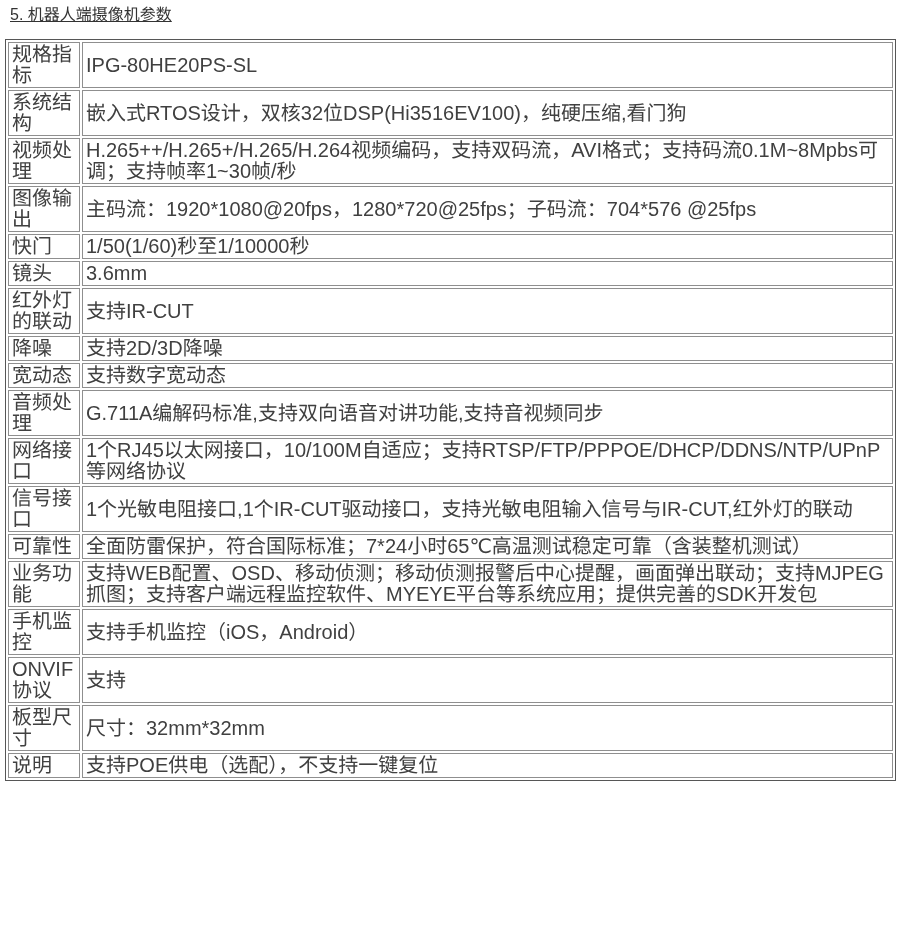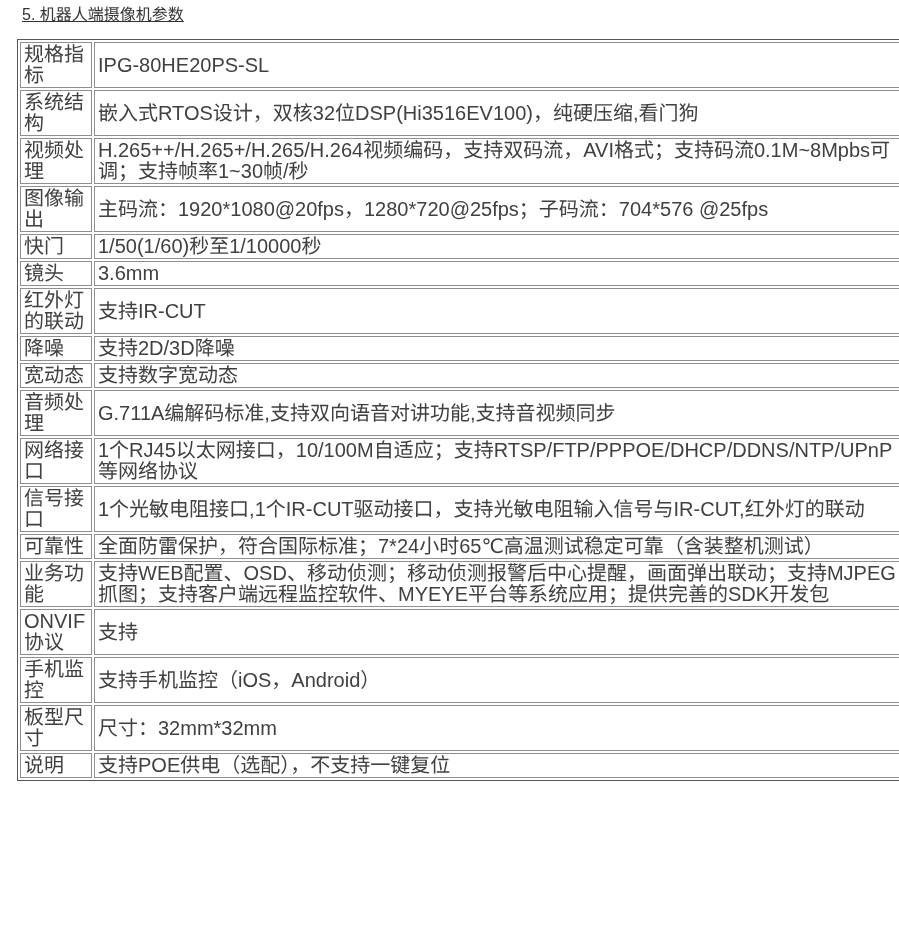--- a/index.html
+++ b/index.html
@@ -5,21 +5,21 @@
   html, body {
     margin: 0;
     padding: 0;
     background: #ffffff;
     font-family: "Liberation Sans", "DejaVu Sans", sans-serif;
   }
   .page {
     width: 899px;
     min-height: 926px;
     box-sizing: border-box;
-    padding: 6px 3px 6px 17px;
+    padding: 6px 3px 6px 5px;
     background: #ffffff;
   }
   .doc-title {
     font-size: 16px;
     line-height: 18px;
     color: #333333;
     text-decoration: underline;
     margin: 0 0 8px 5px;
     display: inline-block;
     white-space: pre;
@@ -124,27 +124,27 @@
     <td class="label-cell">可靠性</td>
     <td class="value-cell">全面防雷保护，符合国际标准；7*24小时65℃高温测试稳定可靠（含装整机测试）</td>
   </tr>
 
   <tr>
     <td class="label-cell">业务功能</td>
     <td class="value-cell">支持WEB配置、OSD、移动侦测；移动侦测报警后中心提醒，画面弹出联动；支持MJPEG抓图；支持客户端远程监控软件、MYEYE平台等系统应用；提供完善的SDK开发包</td>
   </tr>
 
   <tr>
-    <td class="label-cell">ONVIF协议</td>
-    <td class="value-cell">支持</td>
+    <td class="label-cell">手机监控</td>
+    <td class="value-cell">支持手机监控（iOS，Android）</td>
   </tr>
 
   <tr>
-    <td class="label-cell">手机监控</td>
-    <td class="value-cell">支持手机监控（iOS，Android）</td>
+    <td class="label-cell">ONVIF协议</td>
+    <td class="value-cell">支持</td>
   </tr>
 
 
   <tr>
     <td class="label-cell">板型尺寸</td>
     <td class="value-cell">尺寸：32mm*32mm</td>
   </tr>
 
   <tr>
     <td class="label-cell">说明</td>

